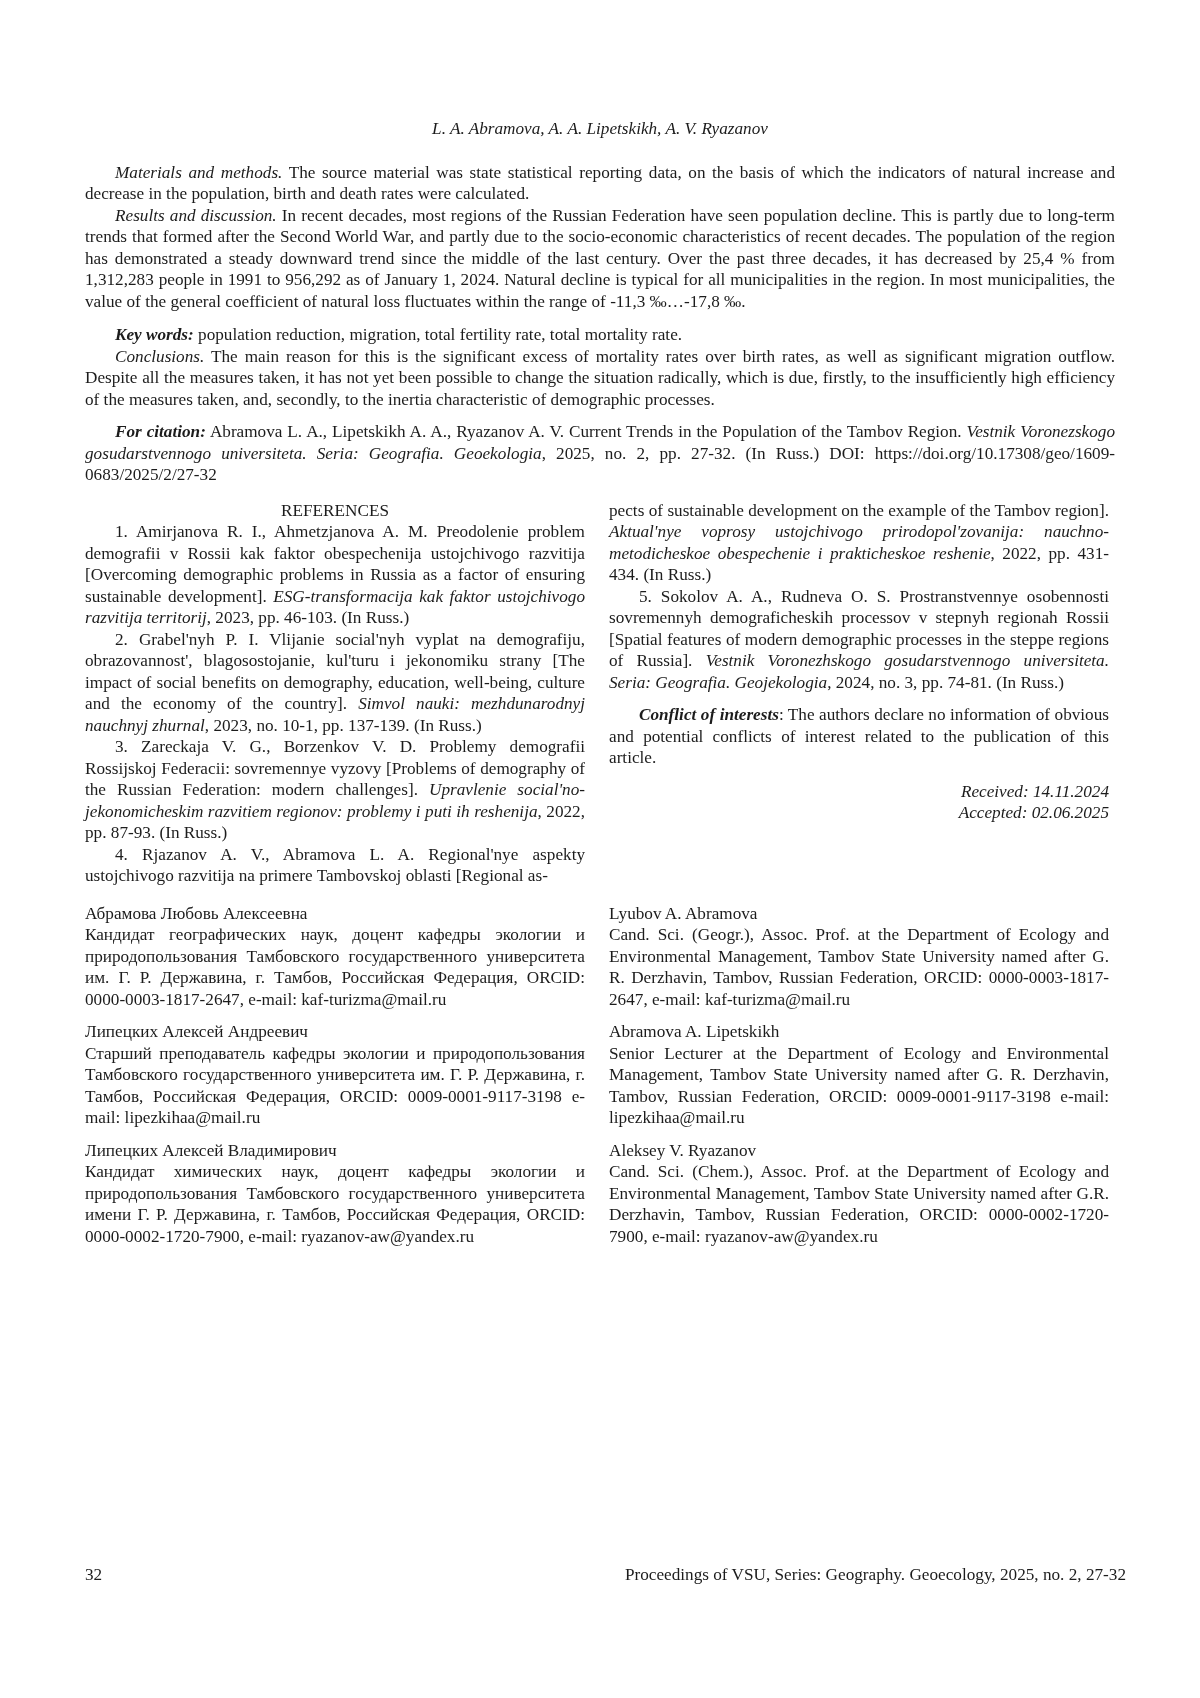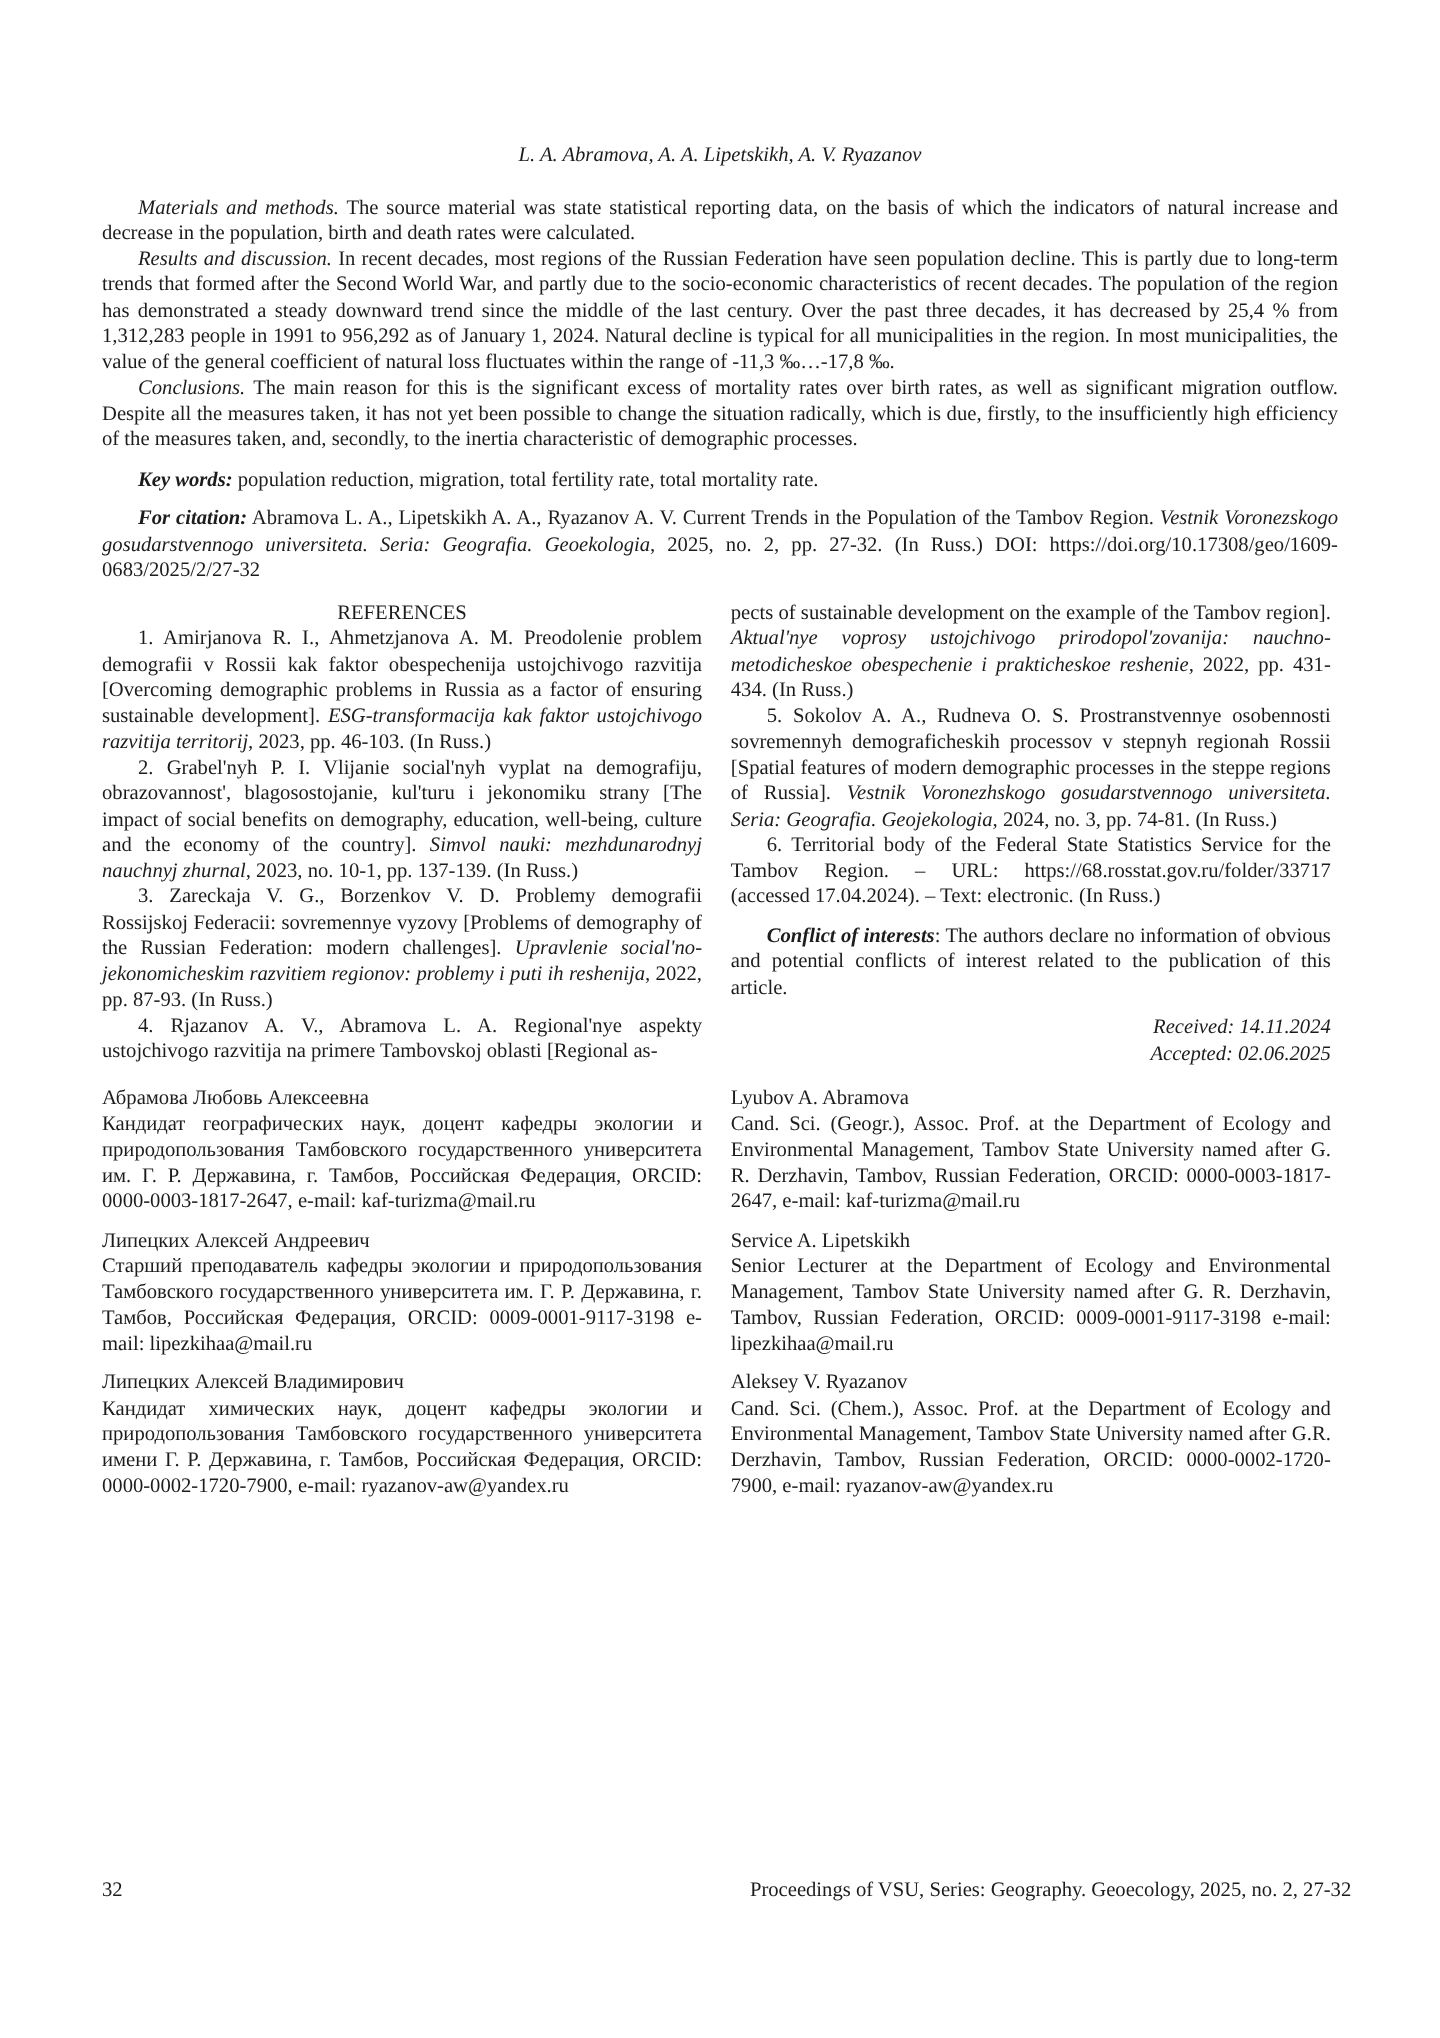--- a/index.html
+++ b/index.html
@@ -84,27 +84,27 @@
 
   <div>
     <p class="para">
       <span class="lead-i">Materials and methods.</span>
       <span>The source material was state statistical reporting data, on the basis of which the indicators of natural increase and decrease in the population, birth and death rates were calculated.</span>
     </p>
     <p class="para">
       <span class="lead-i">Results and discussion.</span>
       <span>In recent decades, most regions of the Russian Federation have seen population decline. This is partly due to long-term trends that formed after the Second World War, and partly due to the socio-economic characteristics of recent decades. The population of the region has demonstrated a steady downward trend since the middle of the last century. Over the past three decades, it has decreased by 25,4 % from 1,312,283 people in 1991 to 956,292 as of January 1, 2024. Natural decline is typical for all municipalities in the region. In most municipalities, the value of the general coefficient of natural loss fluctuates within the range of -11,3 ‰…-17,8 ‰.</span>
     </p>
+    <p class="para kw">
+      <span class="lead-bi">Key words:</span>
+      <span>population reduction, migration, total fertility rate, total mortality rate.</span>
+    </p>
     <p class="para">
       <span class="lead-i">Conclusions.</span>
       <span>The main reason for this is the significant excess of mortality rates over birth rates, as well as significant migration outflow. Despite all the measures taken, it has not yet been possible to change the situation radically, which is due, firstly, to the insufficiently high efficiency of the measures taken, and, secondly, to the inertia characteristic of demographic processes.</span>
-    </p>
-    <p class="para kw">
-      <span class="lead-bi">Key words:</span>
-      <span>population reduction, migration, total fertility rate, total mortality rate.</span>
     </p>
     <p class="para cite">
       <span class="lead-bi">For citation:</span>
       <span>Abramova L. A., Lipetskikh A. A., Ryazanov A. V. Current Trends in the Population of the Tambov Region.</span>
       <span class="src">Vestnik Voronezskogo gosudarstvennogo universiteta. Seria: Geografia. Geoekologia</span><span>, 2025, no. 2, pp. 27-32. (In Russ.) DOI: https://doi.org/10.17308/geo/1609-0683/2025/2/27-32</span>
     </p>
   </div>
 
   <div class="twocol refs">
     <div class="col">
@@ -127,23 +127,20 @@
     </div>
     <div class="col">
       <p class="para noindent">
         <span>pects of sustainable development on the example of the Tambov region].</span>
         <span class="src">Aktual'nye voprosy ustojchivogo prirodopol'zovanija: nauchno-metodicheskoe obespechenie i prakticheskoe reshenie</span><span>, 2022, pp. 431-434. (In Russ.)</span>
       </p>
       <p class="para">
         <span>5. Sokolov A. A., Rudneva O. S. Prostranstvennye osobennosti sovremennyh demograficheskih processov v stepnyh regionah Rossii [Spatial features of modern demographic processes in the steppe regions of Russia].</span>
         <span class="src">Vestnik Voronezhskogo gosudarstvennogo universiteta. Seria: Geografia. Geojekologia</span><span>, 2024, no. 3, pp. 74-81. (In Russ.)</span>
       </p>
-      <p class="para">
-        <span>6. Territorial body of the Federal State Statistics Service for the Tambov Region. – URL: https://68.rosstat.gov.ru/folder/33717 (accessed 17.04.2024). – Text: electronic. (In Russ.)</span>
-      </p>
       <p class="para conflict">
         <span class="lead-bi">Conflict of interests</span><span>: The authors declare no information of obvious and potential conflicts of interest related to the publication of this article.</span>
       </p>
       <p class="date-line first">Received: 14.11.2024</p>
       <p class="date-line">Accepted: 02.06.2025</p>
     </div>
   </div>
 
   <div class="twocol bios">
     <div class="col">
@@ -159,21 +156,21 @@
         <div class="bio-name">Липецких Алексей Владимирович</div>
         <p class="bio-text">Кандидат химических наук, доцент кафедры экологии и природопользования Тамбовского государственного университета имени Г. Р. Державина, г. Тамбов, Российская Федерация, ORCID: 0000-0002-1720-7900, e-mail: ryazanov-aw@yandex.ru</p>
       </div>
     </div>
     <div class="col">
       <div class="bio">
         <div class="bio-name">Lyubov A. Abramova</div>
         <p class="bio-text">Cand. Sci. (Geogr.), Assoc. Prof. at the Department of Ecology and Environmental Management, Tambov State University named after G. R. Derzhavin, Tambov, Russian Federation, ORCID: 0000-0003-1817-2647, e-mail: kaf-turizma@mail.ru</p>
       </div>
       <div class="bio">
-        <div class="bio-name">Service A. Lipetskikh</div>
+        <div class="bio-name">Abramova A. Lipetskikh</div>
         <p class="bio-text">Senior Lecturer at the Department of Ecology and Environmental Management, Tambov State University named after G. R. Derzhavin, Tambov, Russian Federation, ORCID: 0009-0001-9117-3198 e-mail: lipezkihaa@mail.ru</p>
       </div>
       <div class="bio">
         <div class="bio-name">Aleksey V. Ryazanov</div>
         <p class="bio-text">Cand. Sci. (Chem.), Assoc. Prof. at the Department of Ecology and Environmental Management, Tambov State University named after G.R. Derzhavin, Tambov, Russian Federation, ORCID: 0000-0002-1720-7900, e-mail: ryazanov-aw@yandex.ru</p>
       </div>
     </div>
   </div>
 
 </div>

